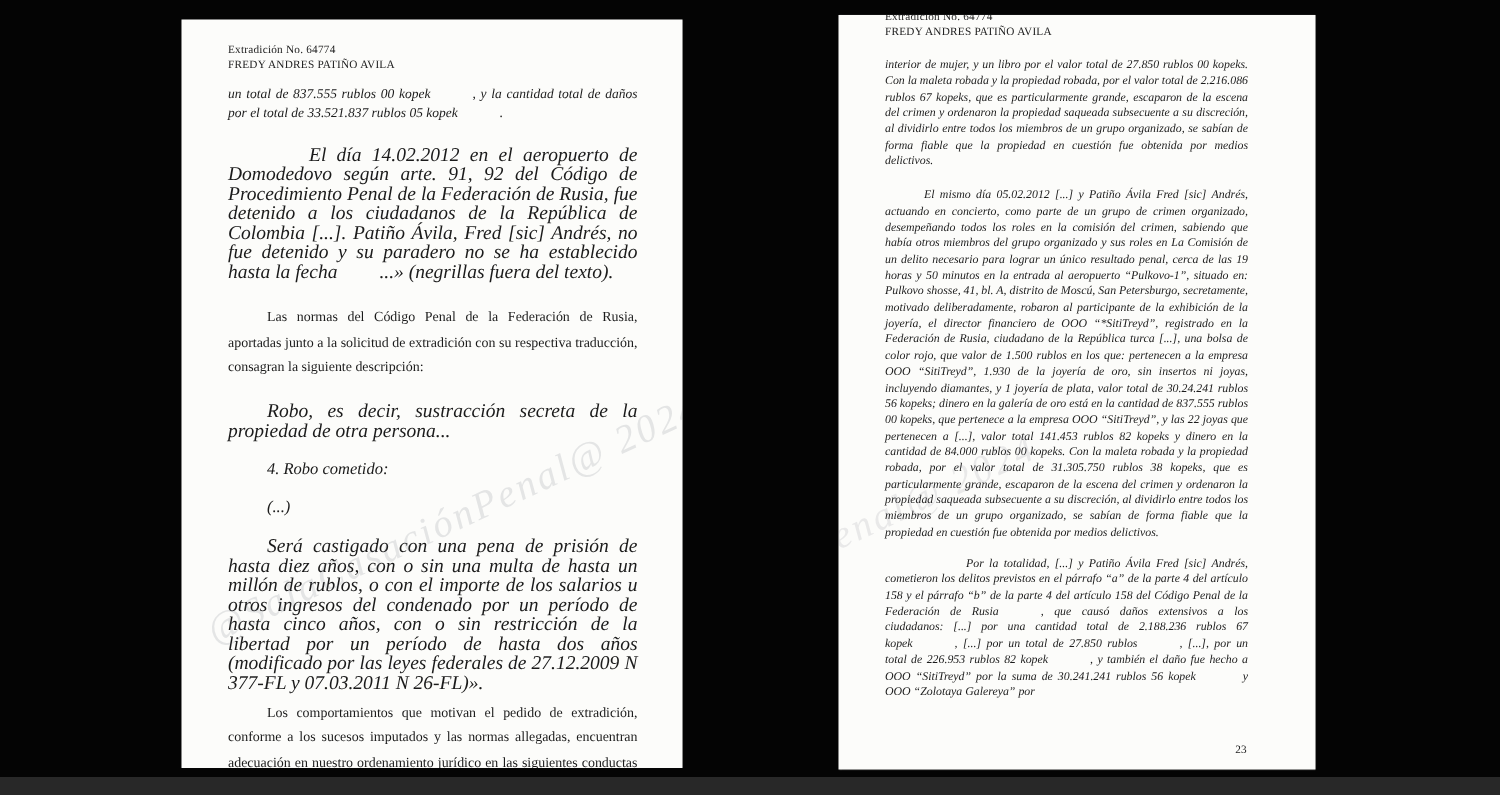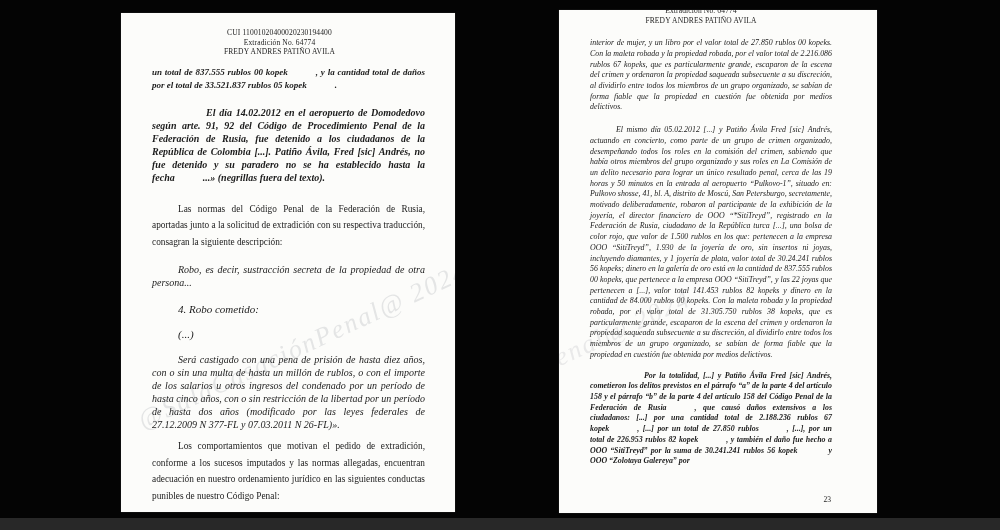--- a/index.html
+++ b/index.html
@@ -11,29 +11,29 @@
   .bottom-strip{
     position:absolute;left:0;right:0;bottom:0;height:12px;background:#282828;
   }
   .page{
     position:absolute;background:#fcfcfa;color:#1b1b1b;overflow:hidden;
     box-sizing:border-box;box-shadow:0 0 1px rgba(255,255,255,0.25);
   }
   .page-left{left:121px;top:13px;width:334px;height:499px;padding:0 30px 0 31px;}
   .page-right{left:559px;top:10px;width:318px;height:503px;padding:0 45px 0 31px;}
   .hdr{
-    text-align:center;font-size:7.5px;line-height:9.6px;letter-spacing:.15px;color:#222;
+    text-align:left;font-size:7.5px;line-height:9.6px;letter-spacing:.15px;color:#222;
   }
   .page-left .hdr{margin-top:15px;padding-right:18px;}
   .page-right .hdr{margin-top:-4px;padding-right:20px;}
   .page p{margin:0;padding:0;}
   .lead{font-style:italic;font-weight:bold;font-size:9px;line-height:13px;text-align:justify;}
-  .lead span,.q span,.qr span{font-weight:bold;padding-left:28px;}
-  .lead b,.q b,.qr b{font-weight:bold;}
-  .q{font-style:italic;font-size:10px;line-height:13px;text-align:justify;}
+  .lead span,.q span,.qr span{font-weight:normal;padding-left:28px;}
+  .lead b,.q b,.qr b{font-weight:normal;}
+  .q{font-style:italic;font-size:13px;line-height:13px;text-align:justify;}
   .qr{font-style:italic;font-size:7.9px;line-height:10.7px;text-align:justify;}
   .ind{text-indent:26px;}
   .body{font-size:9.3px;line-height:16.5px;text-align:justify;}
   .qcenter{font-style:italic;font-weight:bold;font-size:9px;line-height:12px;text-align:center;}
   .qlist{font-style:italic;font-size:11px;line-height:11px;margin-left:26px !important;}
   .g0{margin-top:0 !important;}
   .g7{margin-top:7px !important;}
   .g9{margin-top:9px !important;}
   .g10{margin-top:10px !important;}
   .g12{margin-top:12px !important;}
@@ -51,21 +51,20 @@
   .page-num{
     position:absolute;right:46px;bottom:9px;font-size:7.5px;color:#222;
   }
 </style>
 </head>
 <body>
 
 <div class="page page-left">
   <div class="wm wm-left">@SalaCasaciónPenal@ 2024</div>
   <div class="hdr">
-      <div>CUI 11001020400020230194400</div>
       <div>Extradición No. 64774</div>
       <div>FREDY ANDRES PATIÑO AVILA</div>
     </div>
   <div>
       <p class="lead g9"><b>un total de 837.555 rublos 00 kopek</b><span>, y la </span><b>cantidad total de daños por el total de 33.521.837 rublos 05 kopek</b><span>.</span></p>
       <p class="q ind g14"><span>El día 14.02.2012 en el aeropuerto de Domodedovo según arte. 91, 92 del Código de Procedimiento Penal de la Federación de Rusia, fue detenido a los ciudadanos de la República de Colombia [...]. </span><b>Patiño Ávila, Fred [sic] Andrés, no fue detenido y su paradero no se ha establecido hasta la fecha</b><span>...» (negrillas fuera del texto).</span></p>
       <p class="body ind g17">Las normas del Código Penal de la Federación de Rusia, aportadas junto a la solicitud de extradición con su respectiva traducción, consagran la siguiente descripción:</p>
       <p class="q ind g13">Robo, es decir, sustracción secreta de la propiedad de otra persona...</p>
       <p class="qlist g15">4. Robo cometido:</p>
       <p class="qlist g14">(...)</p>

